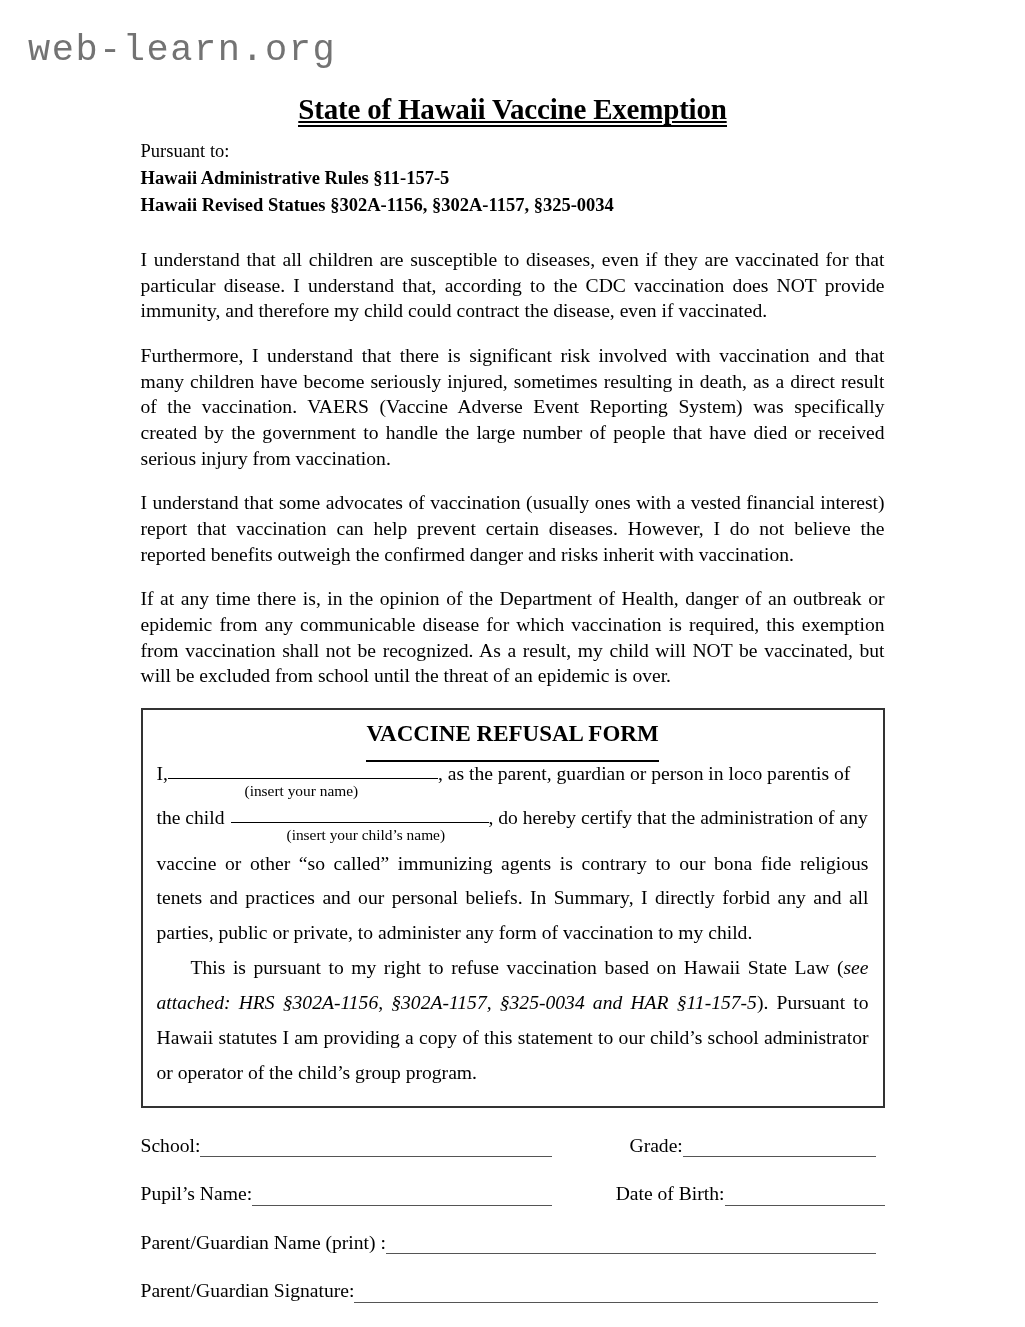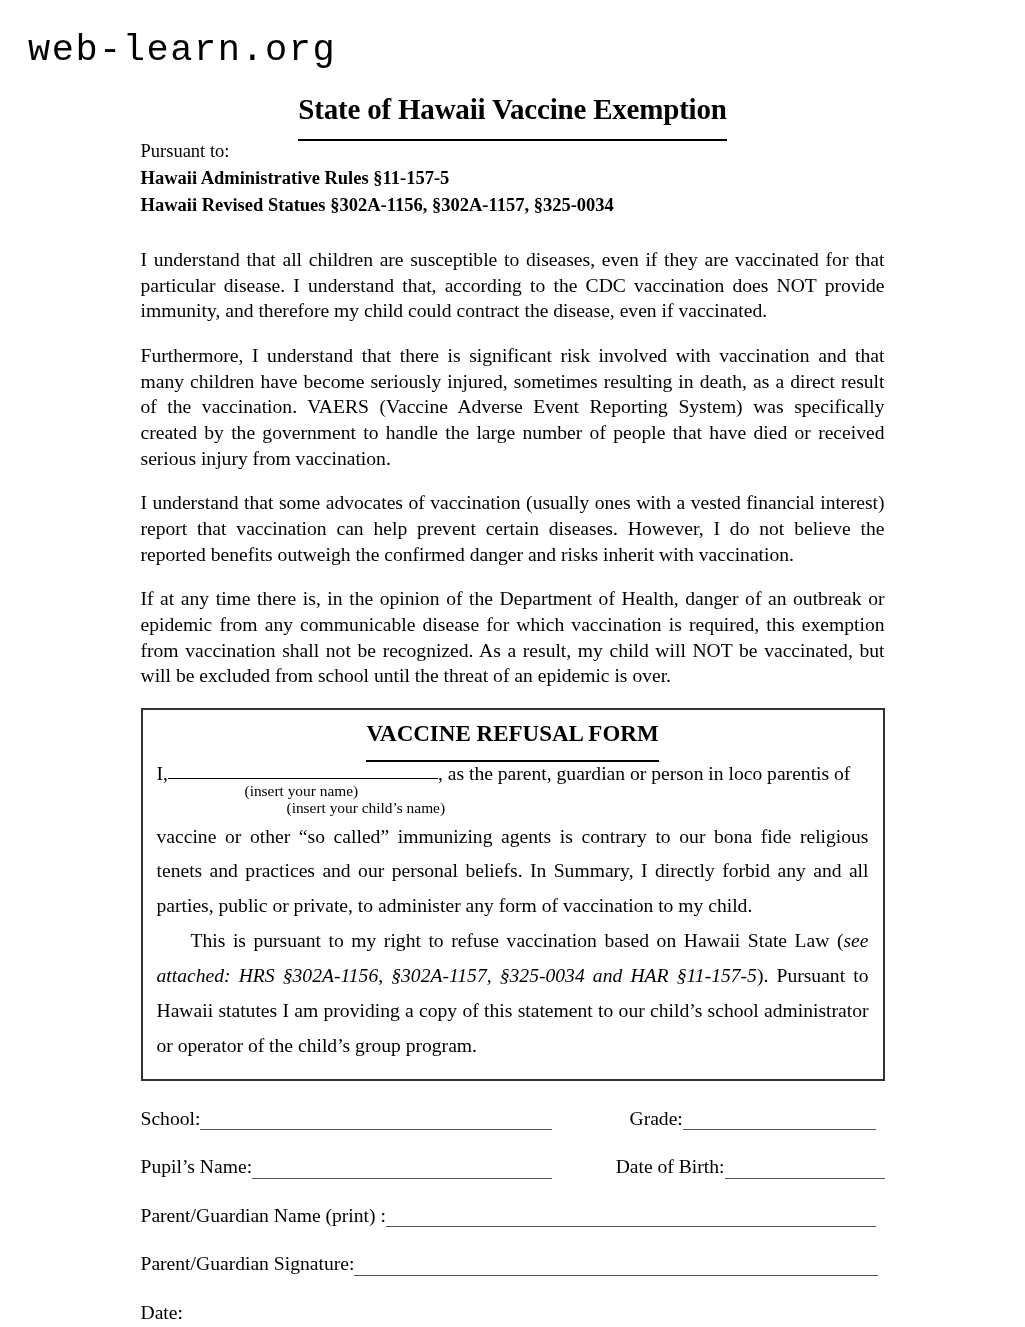--- a/index.html
+++ b/index.html
@@ -17,21 +17,21 @@
   }
 
   
   .watermark {
     position: absolute;
     left: 28px;
     top: 29px;
     font-family: "Liberation Mono", "DejaVu Sans Mono", monospace;
     font-size: 37px;
     letter-spacing: 1.5px;
-    color: #000000;
+    color: #737373;
     white-space: nowrap;
   }
 
   
   .page {
     position: absolute;
     left: 0;
     top: 0;
     width: 1025px;
   }
@@ -46,21 +46,22 @@
   .doc-title {
     text-align: center;
     font-size: 29px;
     font-weight: bold;
     letter-spacing: -0.2px;
     margin: 0 0 2px 0;
     line-height: 1.2;
   }
   .doc-title span {
     border-bottom: 2.5px solid #000;
-    padding-bottom: 14px;
+    padding-bottom: 0;
+    text-decoration: underline;
   }
   .pursuant {
     text-align: left;
     font-size: 18.5px;
     margin: 13px 0 0 0;
     line-height: 1.25;
   }
   .stat-line {
     text-align: left;
     font-size: 18.5px;
@@ -179,20 +180,21 @@
       <p class="para">If at any time there is, in the opinion of the Department of Health, danger of an outbreak or epidemic from any communicable disease for which vaccination is required, this exemption from vaccination shall not be recognized.  As a result, my child will NOT be vaccinated, but will be excluded from school until the threat of an epidemic is over.</p>
     </div>
 
     <div class="refusal-box">
 
       <div class="refusal-heading"><span>VACCINE REFUSAL FORM</span></div>
 
       <div class="fill-line"><span>I,</span><span class="blank blank-name"></span><span>, as the parent, guardian or person in loco parentis of</span></div>
       <div class="hint hint-name">(insert your name)</div>
 
+      <div class="fill-line"><span>the child</span><span class="blank blank-child"></span><span>, do hereby certify that the administration of any</span></div>
       <div class="hint hint-child">(insert your child’s name)</div>
 
       <p class="box-para">vaccine or other “so called” immunizing agents is contrary to our bona fide religious tenets and practices and our personal beliefs.  In Summary, I directly forbid any and all parties, public or private, to administer any form of vaccination to my child.</p>
 
       <p class="box-para loose"><span class="indent"></span><span>This is pursuant to my right to refuse vaccination based on Hawaii State Law (</span><i>see attached: HRS §302A-1156, §302A-1157, §325-0034 and HAR §11-157-5</i><span>). Pursuant to Hawaii statutes I am providing a copy of this statement to our child’s school administrator or operator of the child’s group program.</span></p>
 
     </div>
 
     <div class="fields">
 

